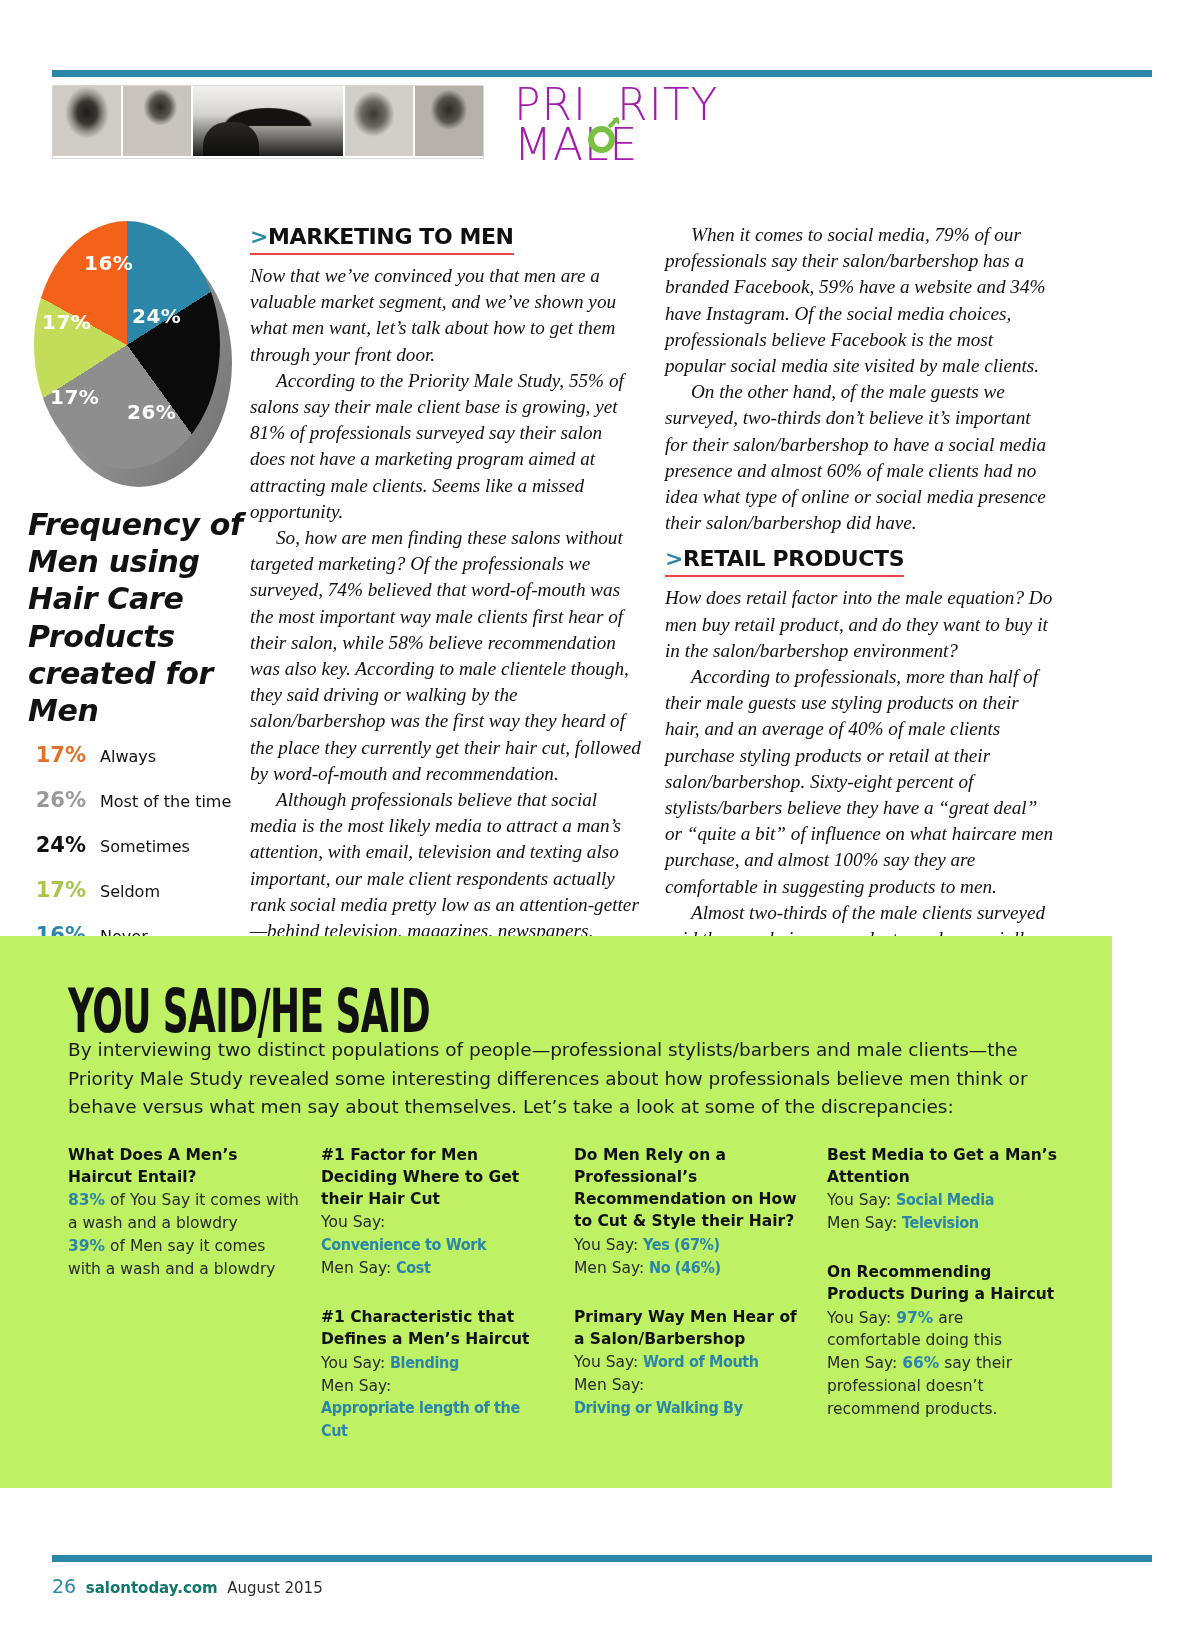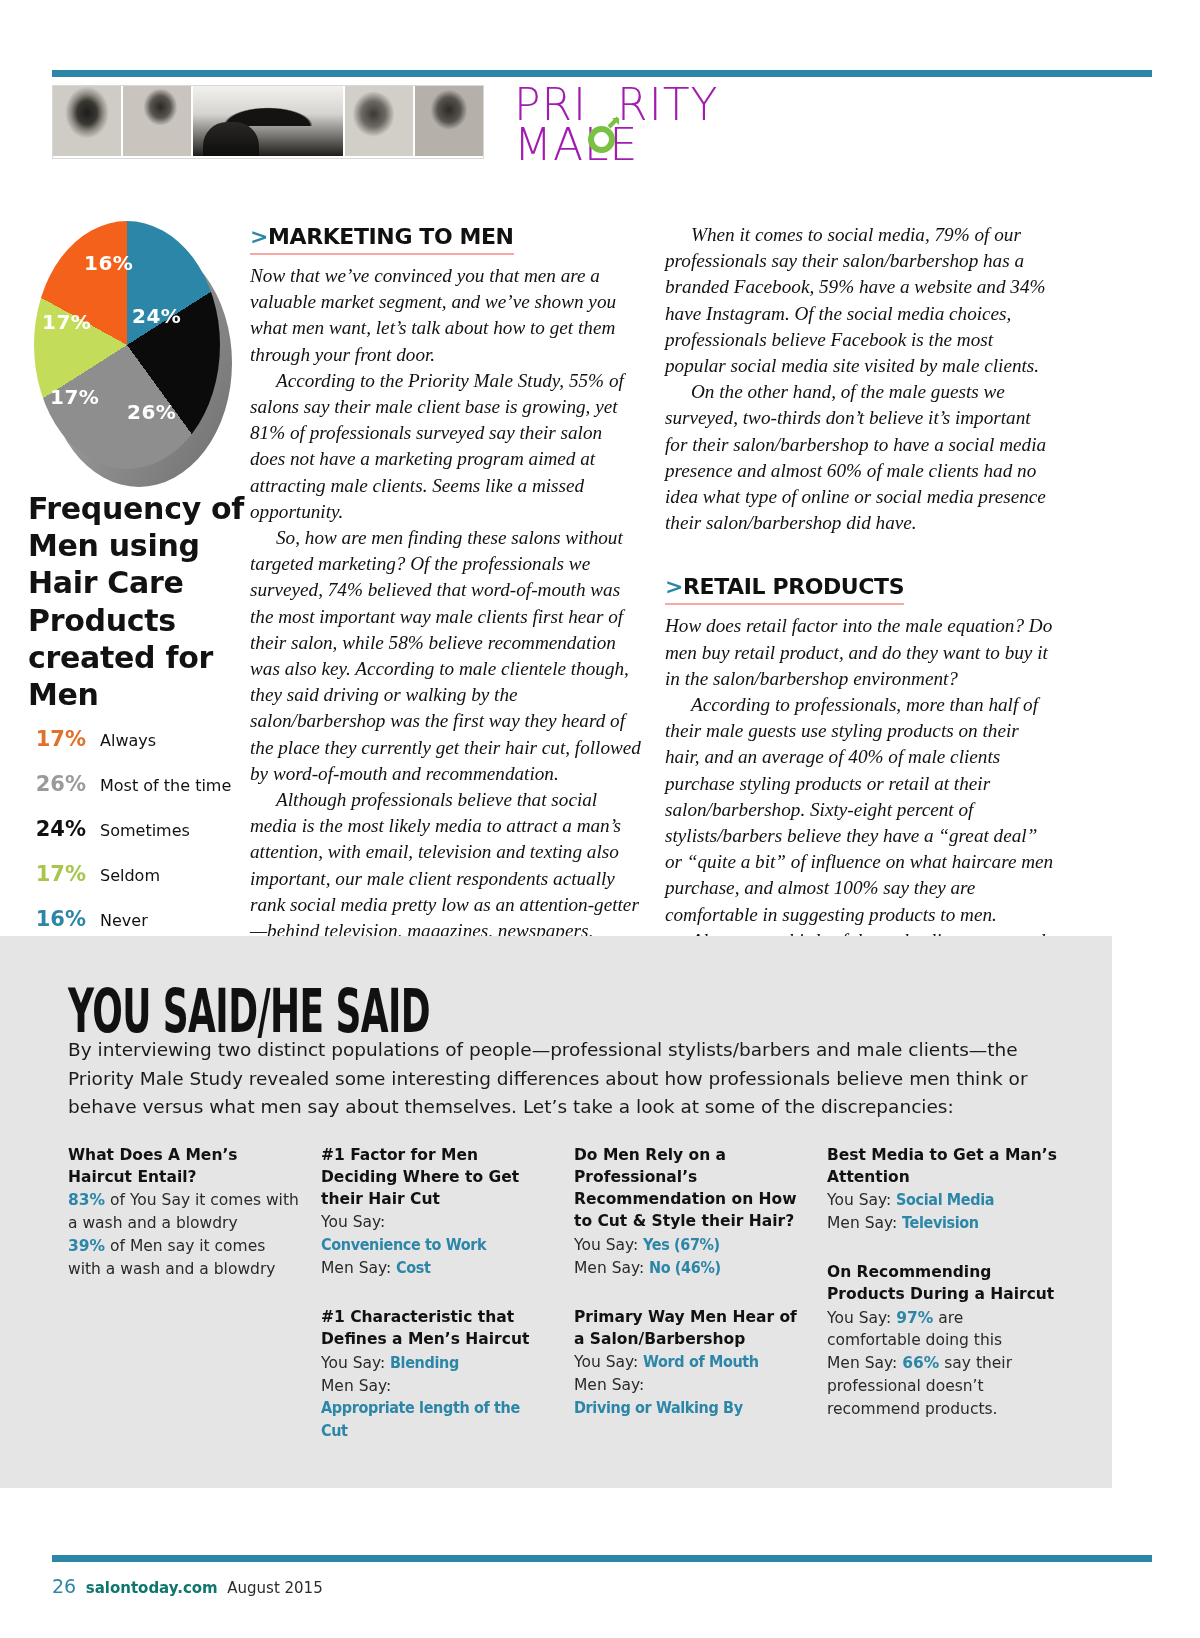--- a/index.html
+++ b/index.html
@@ -137,21 +137,23 @@
     font-size: 20px;
     letter-spacing: 0.5px;
   }
 
   .chart-title {
     font-family: "DejaVu Sans", sans-serif;
     font-weight: 700;
     font-size: 30px;
     line-height: 1.24;
     color: #121212;
+    margin-top: 16px;
     letter-spacing: -0.3px;
+    font-style: italic;
   }
   .legend { margin-top: 14px; }
   .legend-row {
     display: flex;
     align-items: baseline;
     margin-bottom: 21px;
   }
   .legend-pct {
     font-family: "DejaVu Sans", sans-serif;
     font-weight: 700;
@@ -185,34 +187,34 @@
   .col p.indent { text-indent: 26px; }
 
   .sec-head {
     font-family: "DejaVu Sans", sans-serif;
     font-weight: 700;
     font-size: 22px;
     letter-spacing: -0.4px;
     color: #111;
     margin: 0 0 5px 0;
     display: inline-block;
-    border-bottom: 2px solid #fca5a5;
+    border-bottom: 2px solid #ef4444;
     padding-bottom: 1px;
   }
   .sec-head .chev { color: #2c86a8; }
   .sec-head-wrap { margin-bottom: 3px; }
-  .sec-head-wrap.second { margin-top: 36px; }
+  .sec-head-wrap.second { margin-top: 8px; }
 
   
   .panel {
     position: absolute;
     left: 0; top: 936px;
     width: 1112px;
     height: 552px;
-    background: #e5e5e5;
+    background: #bef264;
   }
   .panel-title {
     position: absolute;
     left: 68px; top: 40px;
     font-family: "DejaVu Sans", sans-serif;
     font-weight: 700;
     font-size: 60px;
     letter-spacing: -1px;
     color: #111;
     transform: scaleX(0.60);

